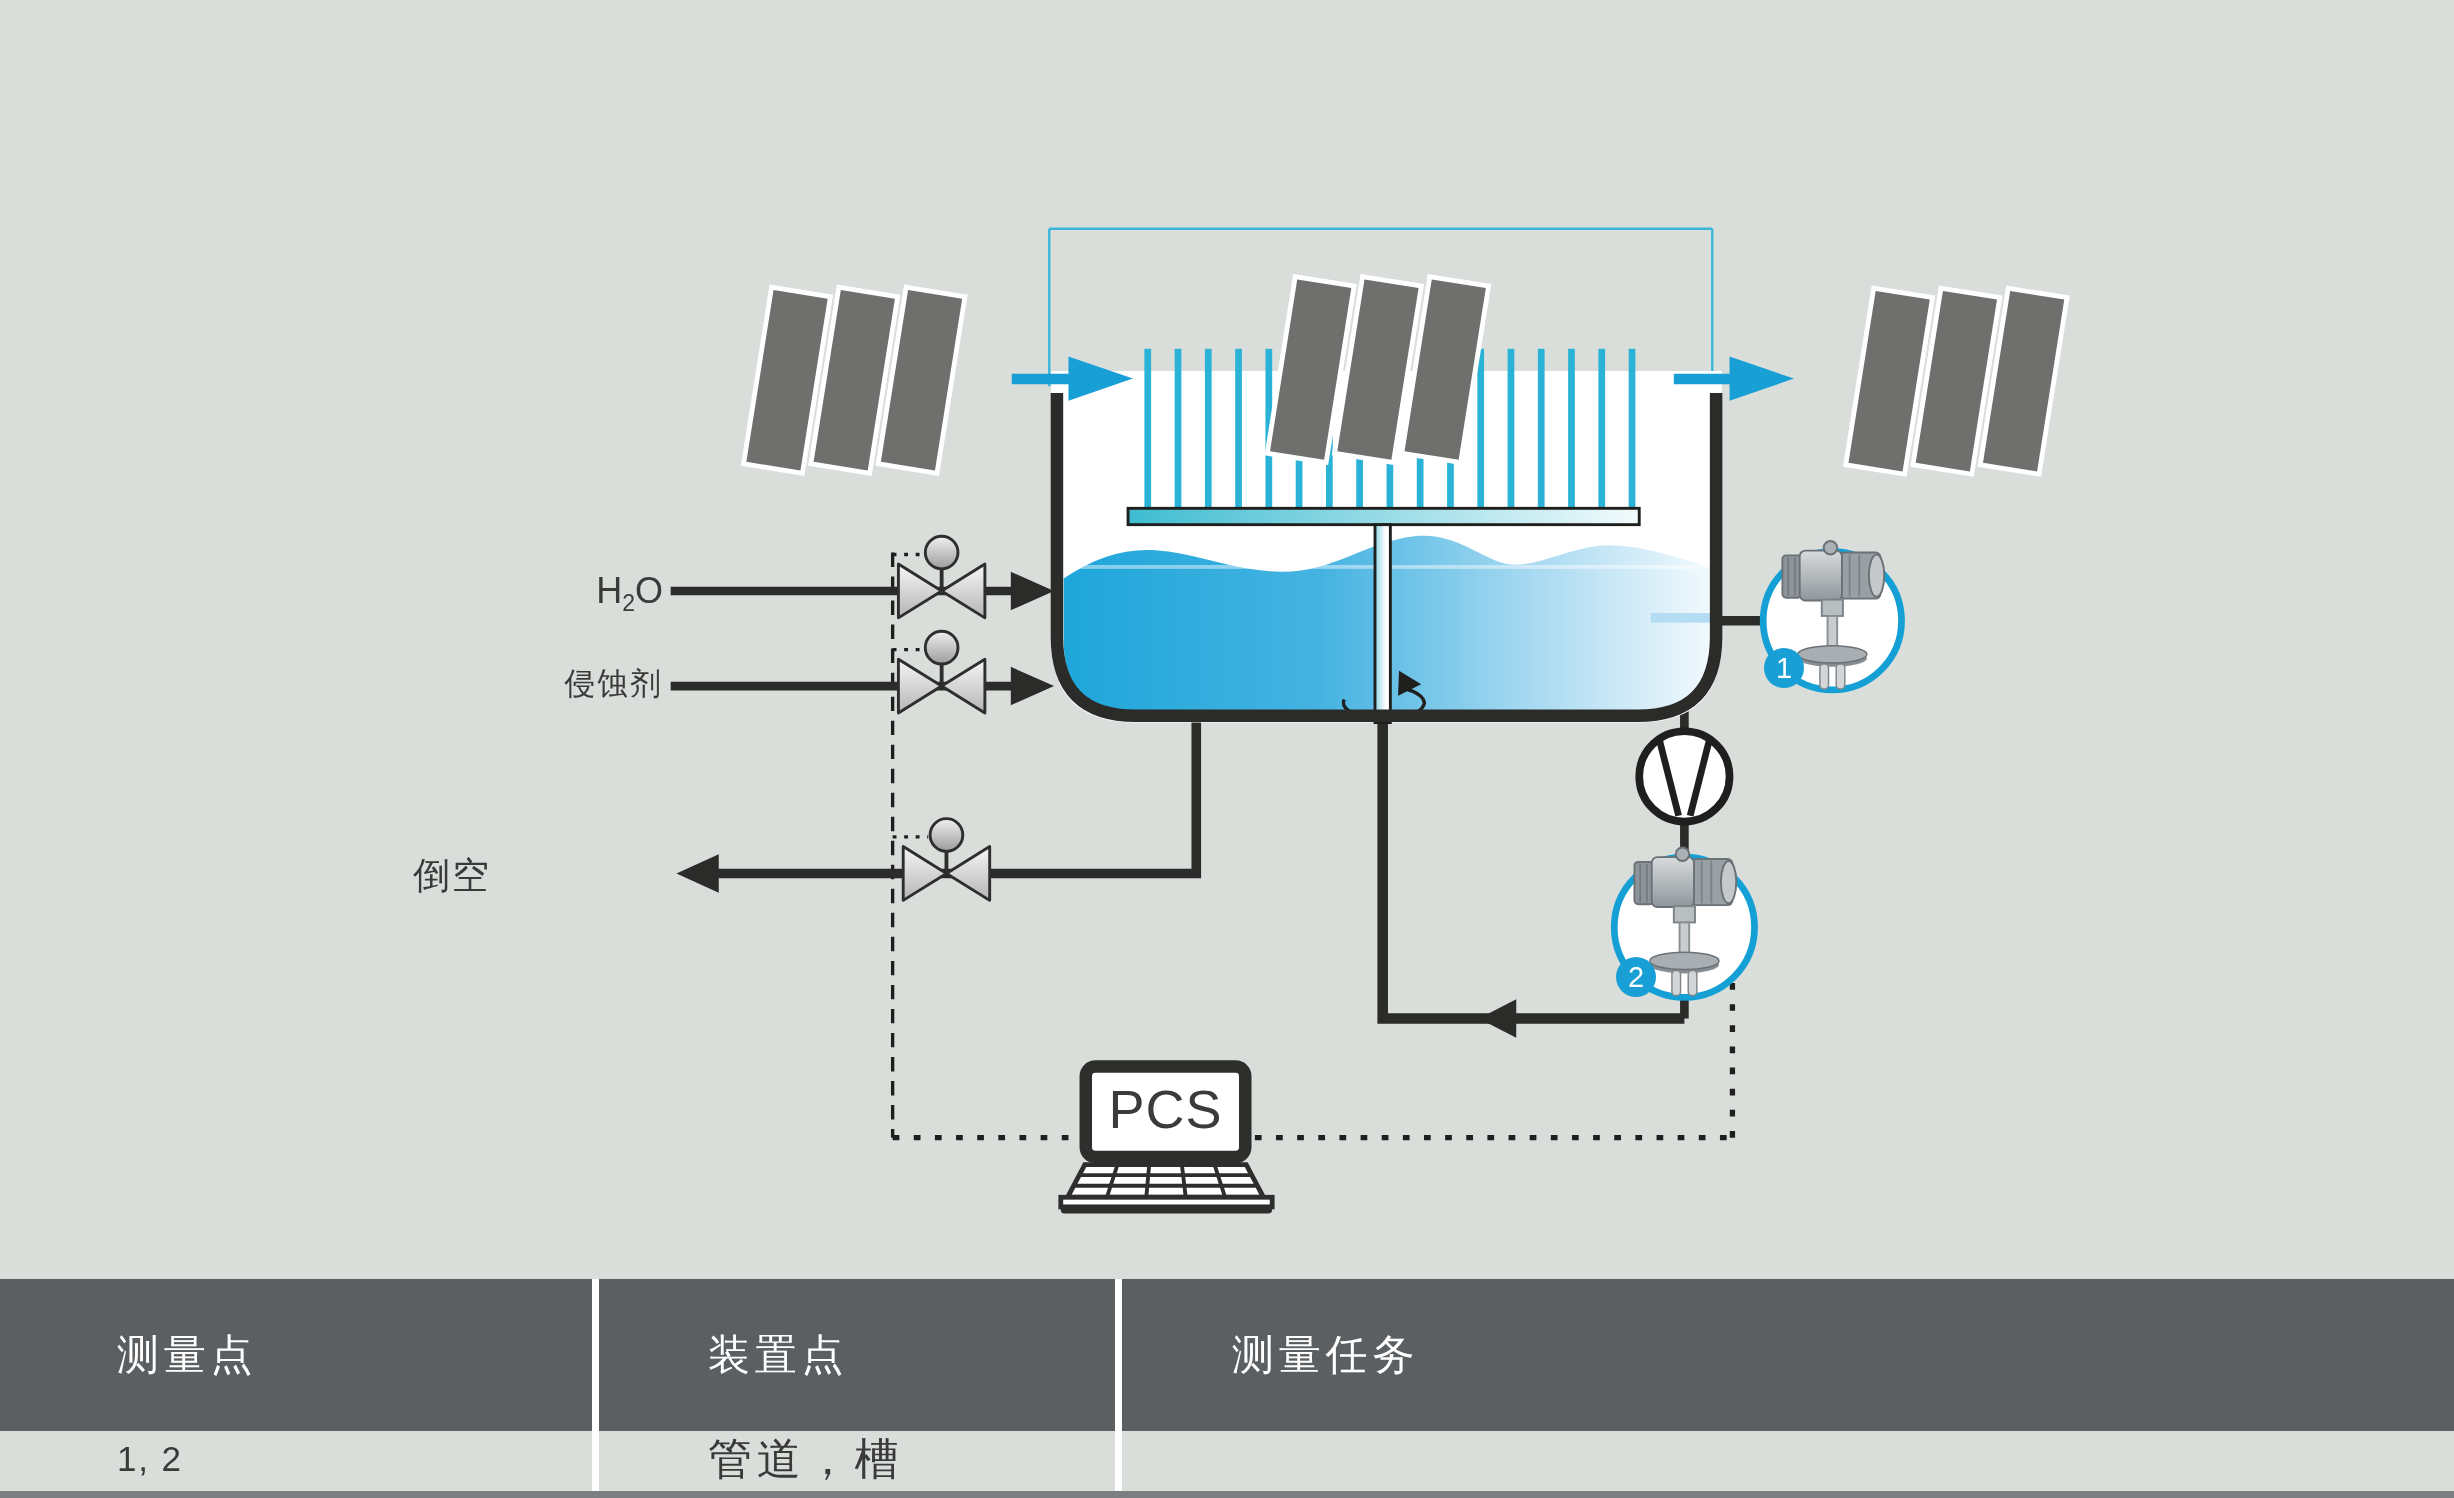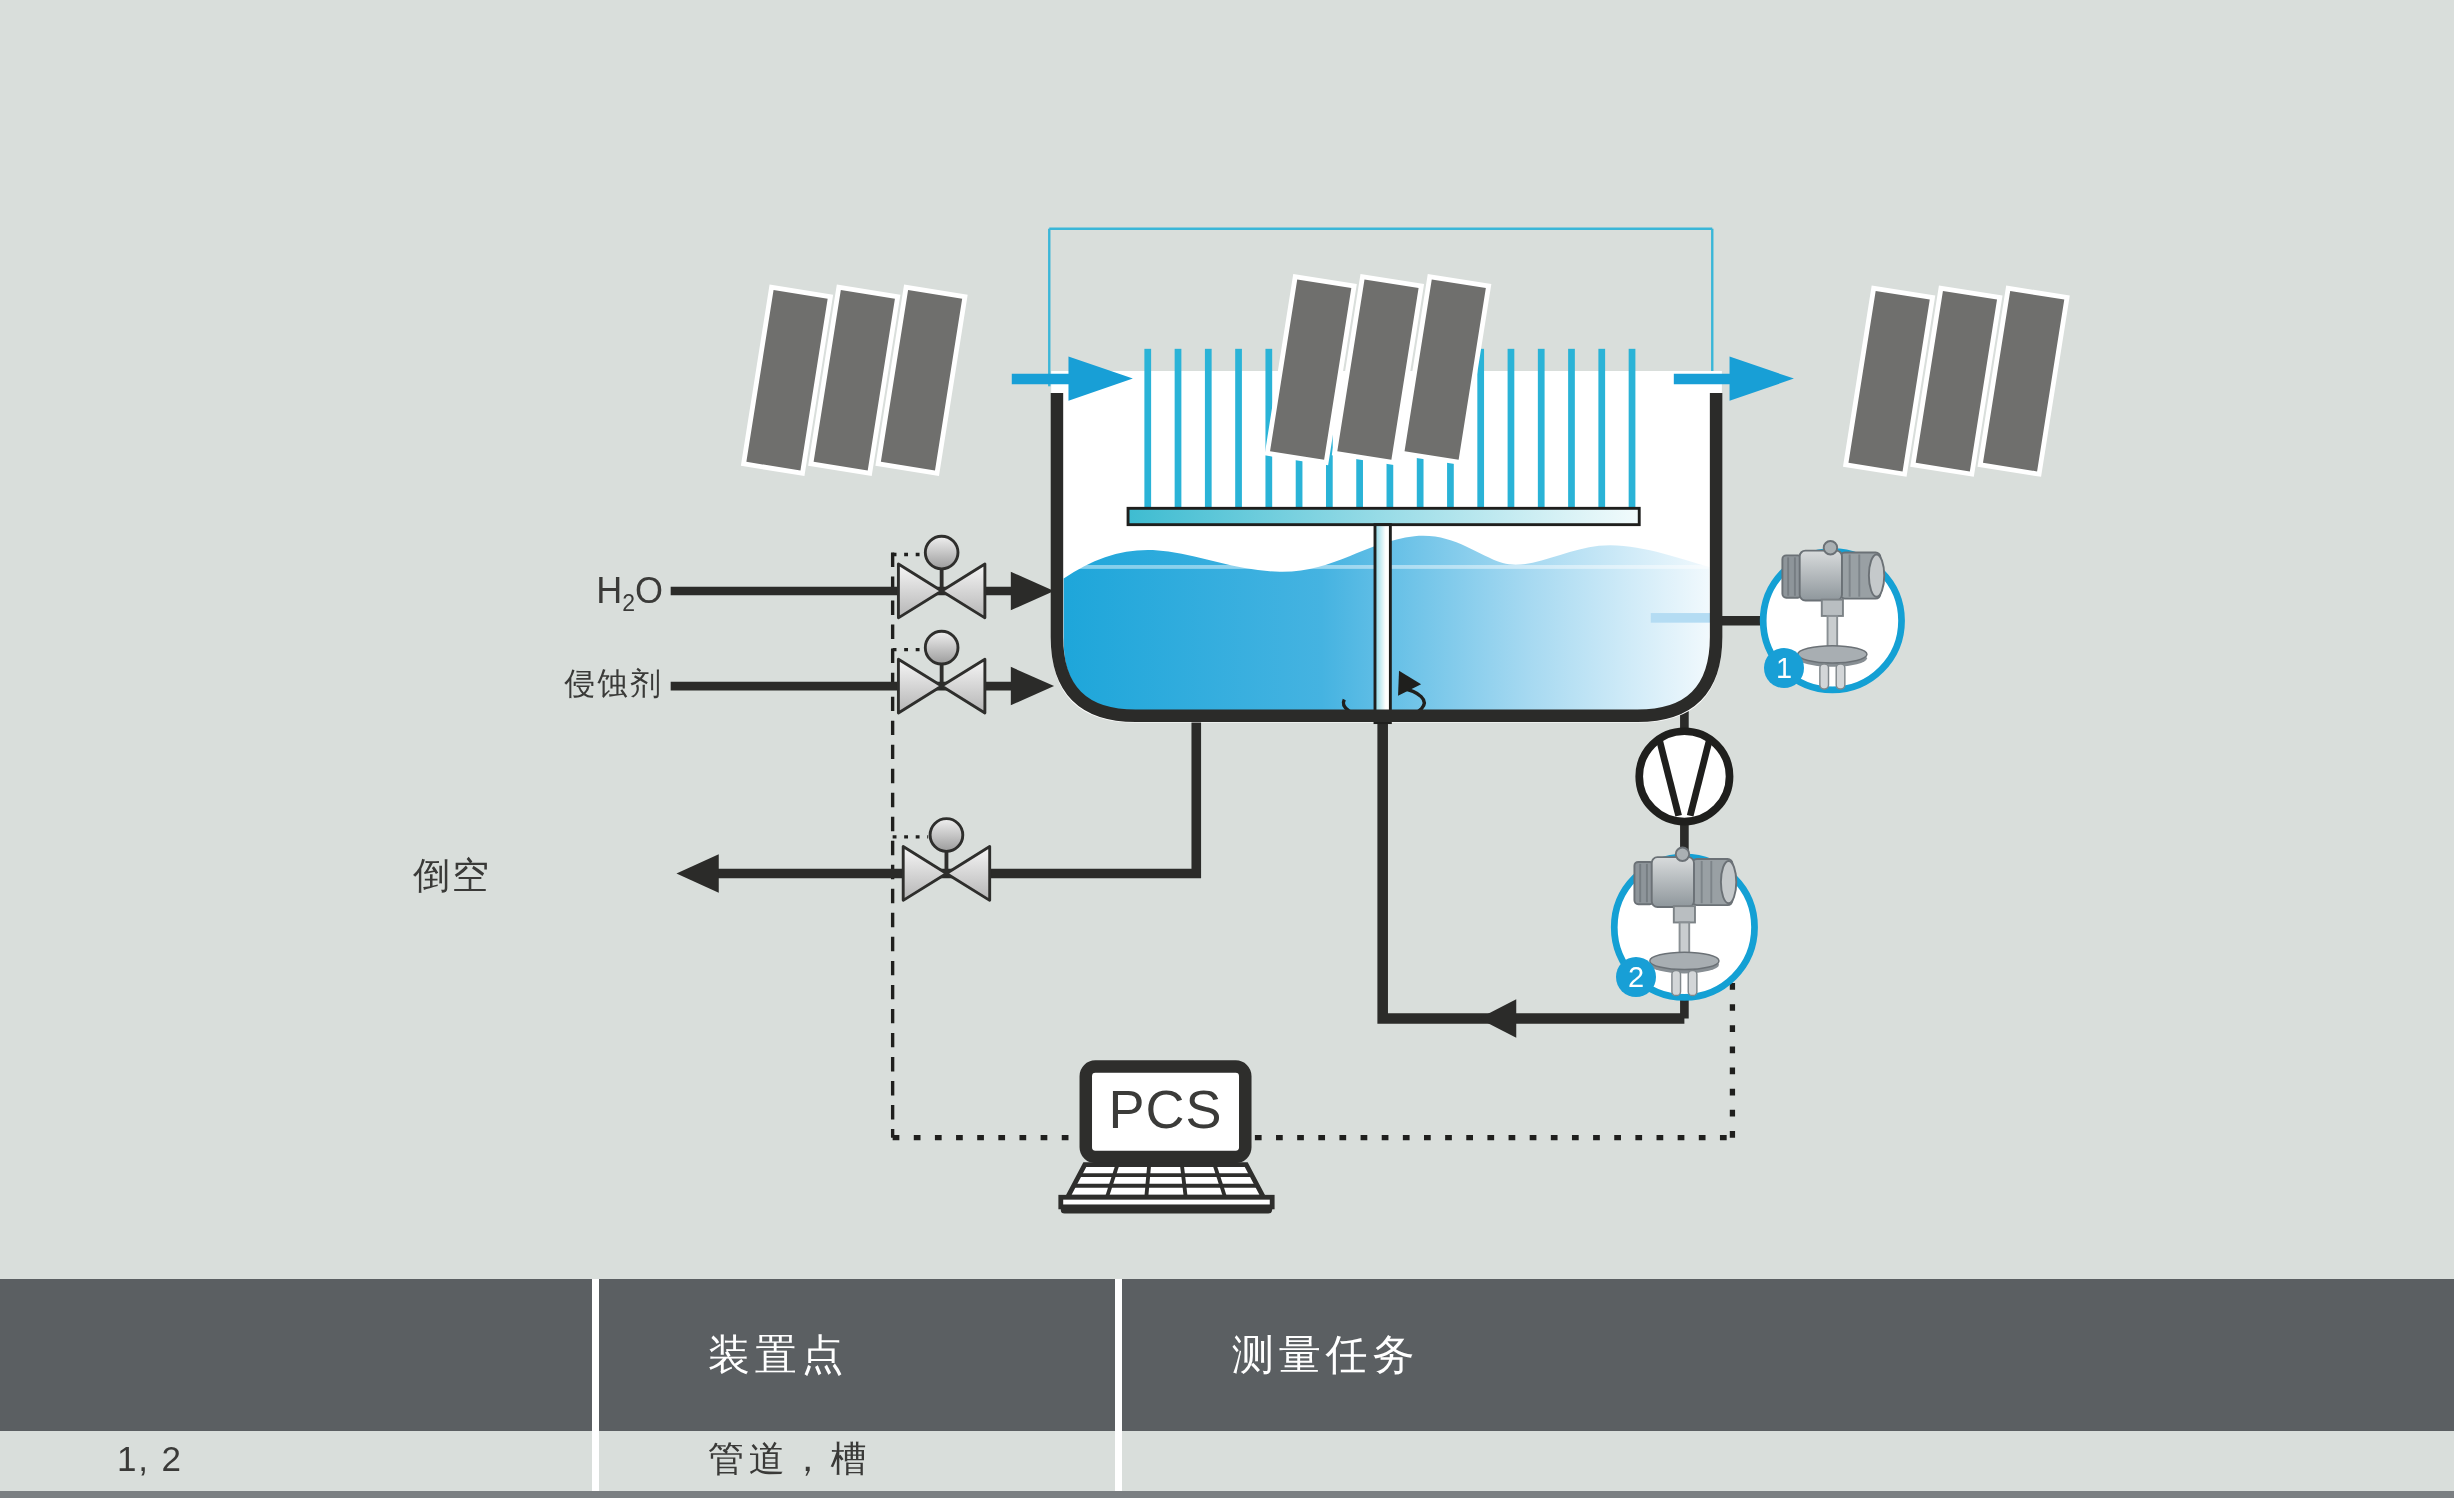--- a/index.html
+++ b/index.html
@@ -16,21 +16,21 @@
          display:flex;align-items:center;justify-content:center;font-size:29px;}
   .badge-1{left:1764px;top:648px;}
   .badge-2{left:1616px;top:957px;}
   
   .tbl-header{position:absolute;left:0;top:1279px;width:2455px;height:152px;background:#5b5f62;}
   .tbl-sep{position:absolute;top:1279px;width:6.7px;height:212px;background:#ffffff;}
   .tbl-sep.s1{left:592px;}
   .tbl-sep.s2{left:1115px;}
   .th{position:absolute;top:1279px;height:152px;line-height:152px;color:#ffffff;font-size:42px;letter-spacing:4.8px;}
   .th.c1{left:117px;} .th.c2{left:708px;} .th.c3{left:1232px;}
-  .td{position:absolute;top:1430px;height:61px;line-height:58px;color:#3a3a38;font-size:36px;letter-spacing:1.9px;}
+  .td{position:absolute;top:1430px;height:61px;line-height:58px;color:#3a3a38;font-size:44px;letter-spacing:1.9px;}
   .td.c1{left:117px;font-size:35px;} .td.c2{left:708px;letter-spacing:4.8px;} .td.c3{left:1232px;}
   .tbl-bottom{position:absolute;left:0;top:1491px;width:2455px;height:7.7px;background:#7b7f82;}
 </style>
 </head>
 <body>
 
 <div class="stage">
 
 <svg class="diagram" width="2455" height="1499" viewBox="0 0 2555 1560">
   <defs>
@@ -197,20 +197,21 @@
 </svg>
 
 <div class="lbl lbl-h2o"><span>H</span><sub>2</sub><span>O</span></div>
 <div class="lbl lbl-corr">侵蚀剂</div>
 <div class="lbl lbl-drain">倒空</div>
 <div class="pcs-text">PCS</div>
 <div class="badge badge-1">1</div>
 <div class="badge badge-2">2</div>
 
 <div class="tbl-header"></div>
+<div class="th c1">测量点</div>
 <div class="th c2">装置点</div>
 <div class="th c3">测量任务</div>
 <div class="tbl-sep s1"></div>
 <div class="tbl-sep s2"></div>
 <div class="td c1">1, 2</div>
 <div class="td c2">管道，槽</div>
 <div class="tbl-bottom"></div>
 
 </div>
 

